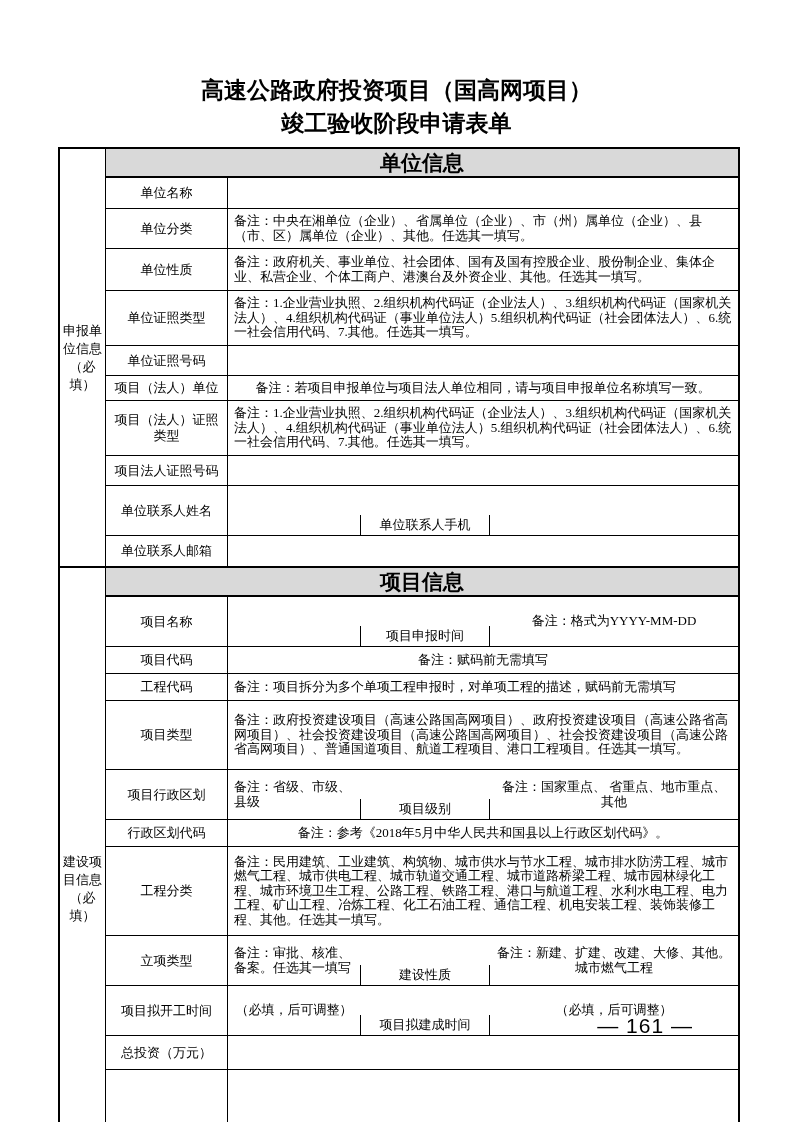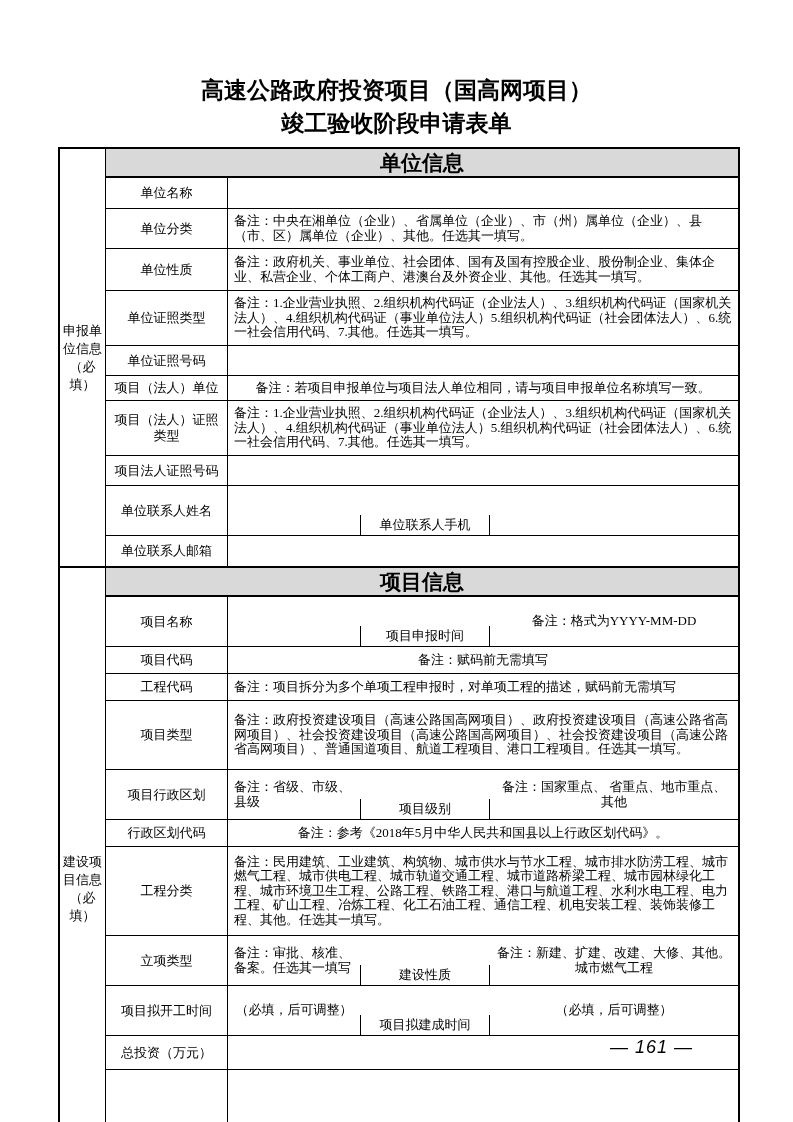--- a/index.html
+++ b/index.html
@@ -65,24 +65,23 @@
   .cell.val.ctr { justify-content: center; text-align: center; }
 
   
   .h25 { min-height: 25px; } .h27 { min-height: 27px; }
   .h30 { min-height: 30px; } .h31 { min-height: 31px; } .h32 { min-height: 32px; }
   .h33 { min-height: 33px; flex-direction: column; } .h34 { min-height: 34px; } .h40 { min-height: 40px; }
   .h42 { min-height: 42px; } .h43 { min-height: 43px; } .h55 { min-height: 55px; }
   .h69 { min-height: 69px; } .h89 { min-height: 89px; }
 
   .page-number {
-    position: absolute; top: 1037px; right: 100px;
-    font-size: 18px; letter-spacing: 1px;
+    position: absolute; top: 1014px; right: 100px;
+    font-size: 21px; letter-spacing: 1px;
     font-family: "Liberation Sans", "DejaVu Sans", sans-serif;
-    font-style: italic;
   }
 </style>
 </head>
 <body>
 
 <div class="page">
 
   <div class="doc-title">
     <div>高速公路政府投资项目（国高网项目）</div>
     <div>竣工验收阶段申请表单</div>

